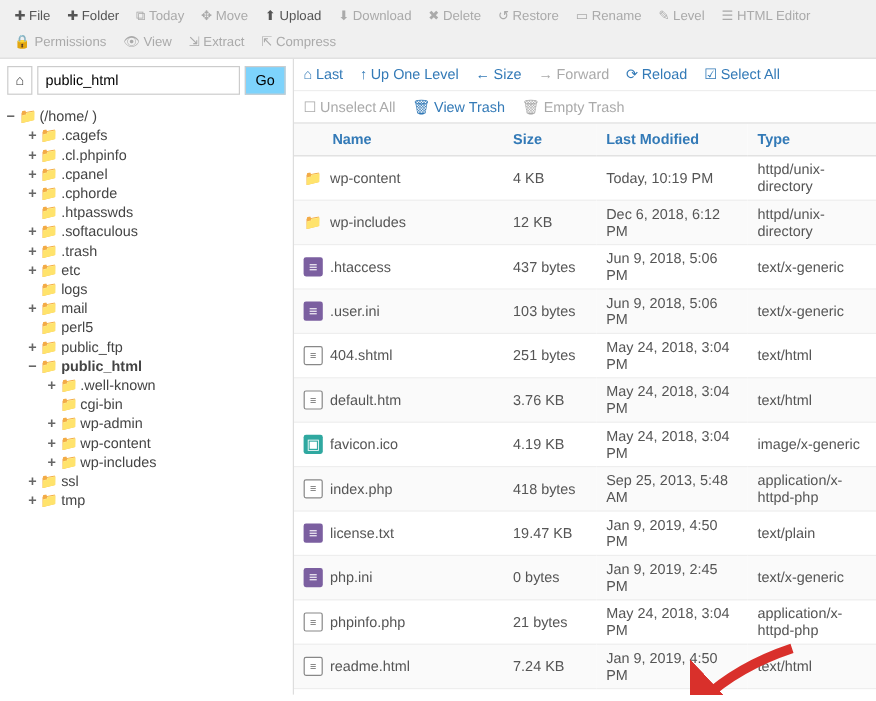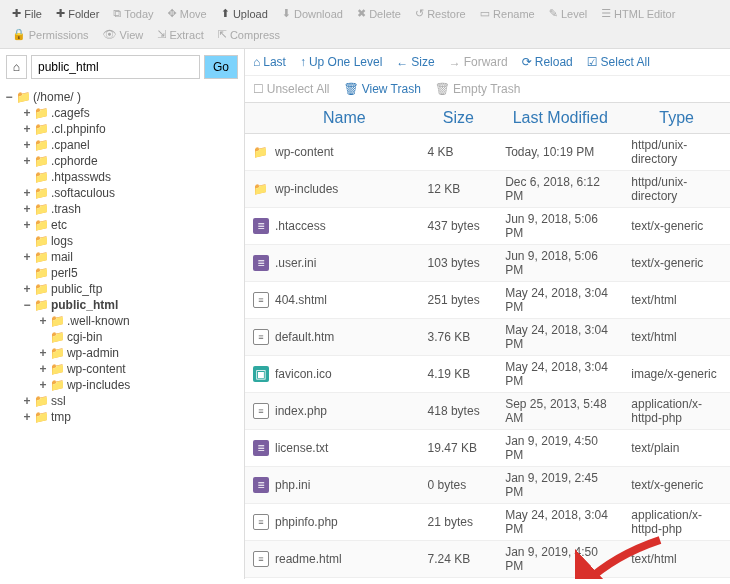--- a/index.html
+++ b/index.html
@@ -20,21 +20,21 @@
 .tree-node .tgl { width: 10px; display: inline-block; text-align: center; font-weight: bold; color: #666; }
 .tree-node .fld { color: #f0ad4e; font-size: 12px; }
 .tree-node .lbl { }
 .tree-node.sel .lbl { font-weight: bold; }
 .content { flex: 1; display: flex; flex-direction: column; overflow: hidden; }
 .actionbar { padding: 6px 8px; display: flex; gap: 14px; flex-wrap: wrap; border-bottom: 1px solid #eee; }
 .act { color: #337ab7; cursor: pointer; display: inline-flex; align-items: center; gap: 3px; font-size: 12px; }
 .act.dim { color: #aaa; }
 .table-area { flex: 1; overflow: auto; position: relative; }
 table { width: 100%; border-collapse: collapse; }
-thead th { text-align: center; padding: 6px 8px; background: #f9f9f9; border-bottom: 1px solid #ddd; color: #337ab7; font-weight: normal; cursor: pointer; font-size: 16px; }
+thead th { text-align: left; padding: 6px 8px; background: #f9f9f9; border-bottom: 1px solid #ddd; color: #337ab7; font-weight: bold; cursor: pointer; font-size: 12px; }
 tbody td { padding: 4px 8px; border-bottom: 1px solid #eee; font-size: 12px; color: #555; vertical-align: middle; }
 tbody tr:nth-child(even){ background:#fafafa; }
 .fcell { display: flex; align-items: center; gap: 6px; }
 .ficon { width: 16px; height: 16px; display: flex; align-items: center; justify-content: center; font-size: 12px; border-radius: 2px; }
 .ficon.folder { color: #f0ad4e; }
 .ficon.doc { border: 1px solid #888; background: #fff; color: #666; font-size: 9px; }
 .ficon.purple { background: #7b5fa0; color: #fff; border: none; }
 .ficon.teal { background: #2fa8a0; color: #fff; border: none; }
 .arrow { position: absolute; pointer-events: none; }
 </style>

